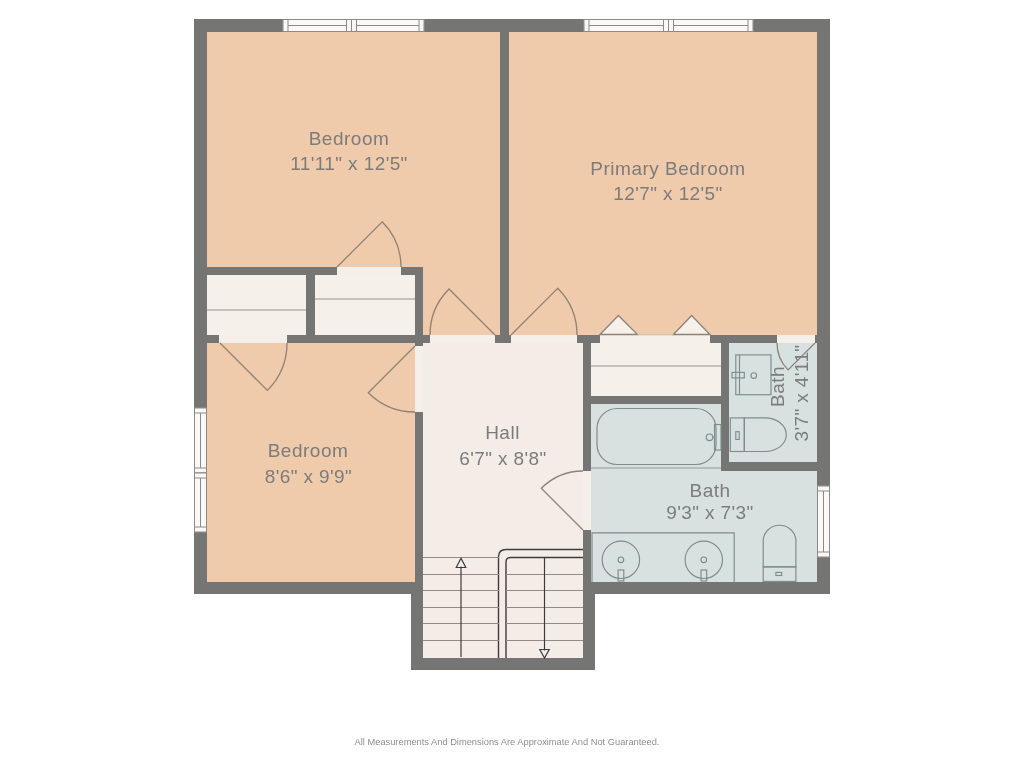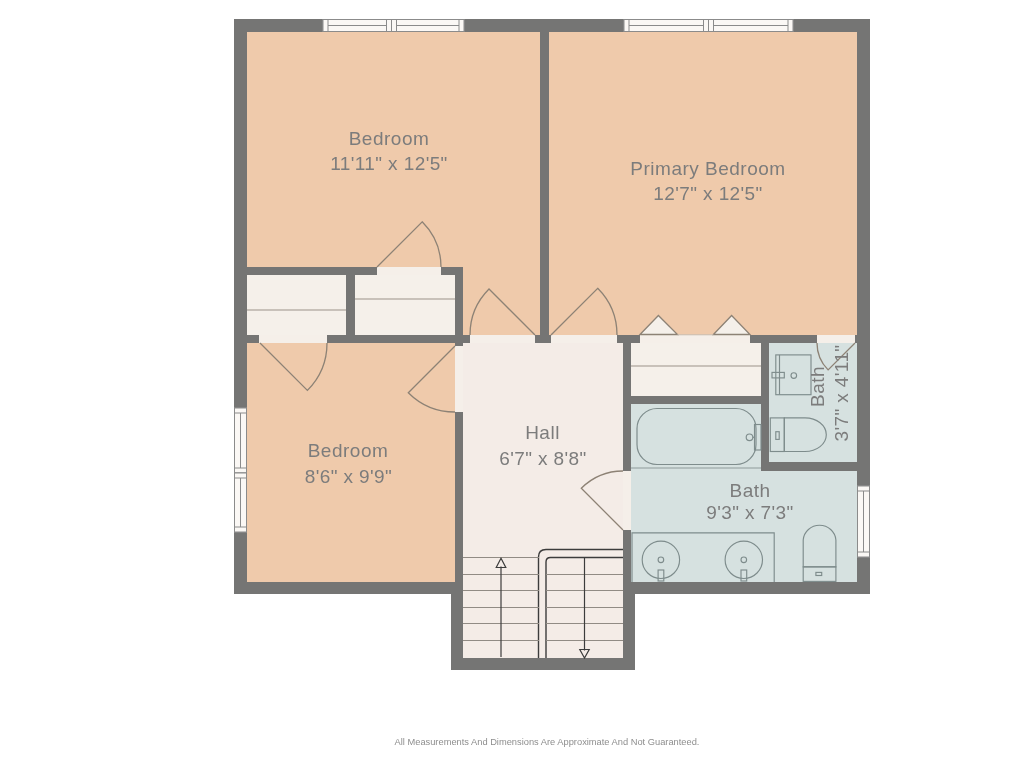--- a/index.html
+++ b/index.html
@@ -1,16 +1,16 @@
 <!DOCTYPE html>
 <html><head>
 <meta charset="utf-8">
 <style>
   html,body{margin:0;padding:0;background:#ffffff;}
-  .wrap{width:877px;height:768px;position:relative;overflow:hidden;margin-left:40px;}
+  .wrap{width:877px;height:768px;position:relative;overflow:hidden;}
   svg{display:block;}
   text{font-family:"Liberation Sans", sans-serif;}
 </style>
 </head>
 <body>
 <div class="wrap">
 <svg width="1024" height="768" viewBox="0 0 1024 768">
 
   <rect x="0" y="0" width="1024" height="768" fill="#ffffff"></rect>
 

